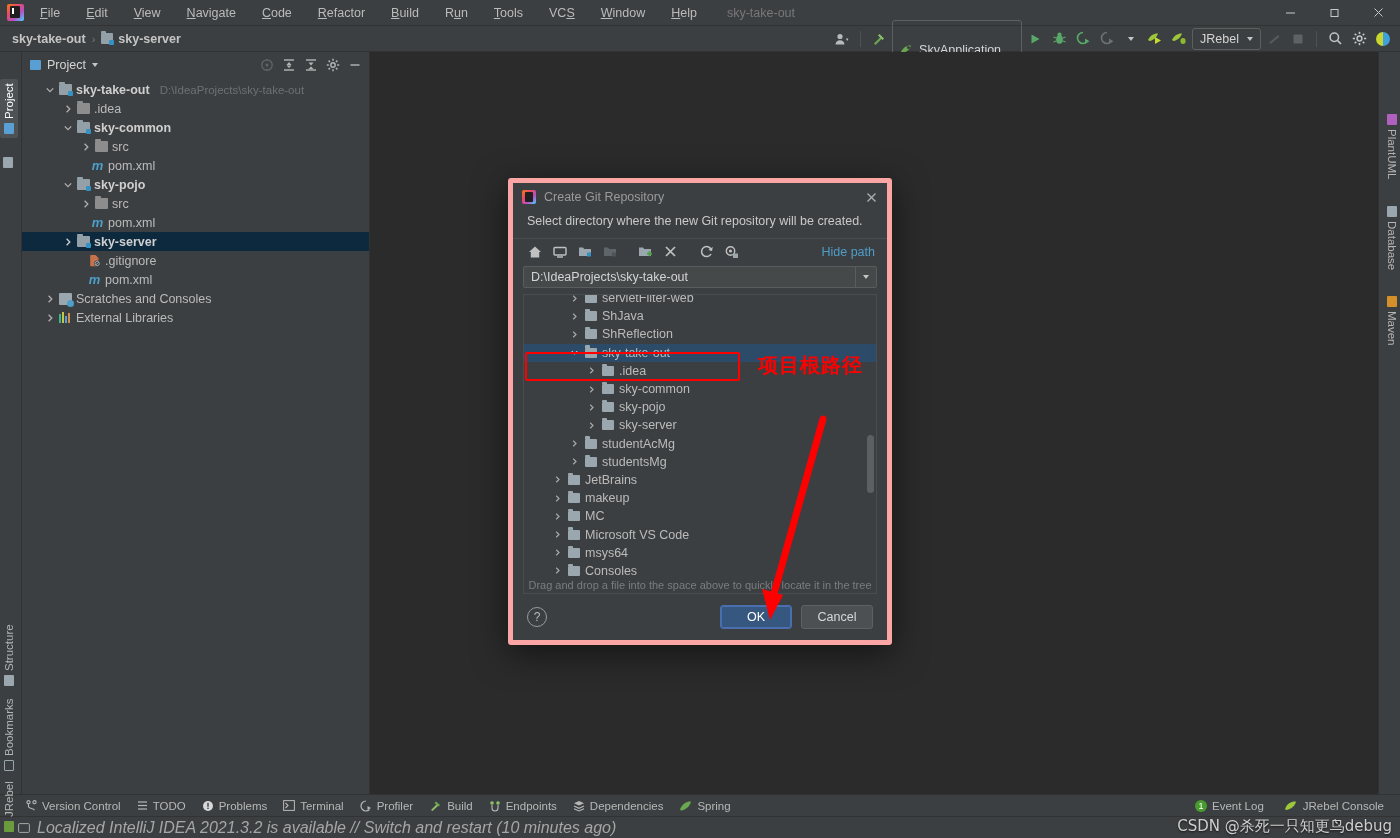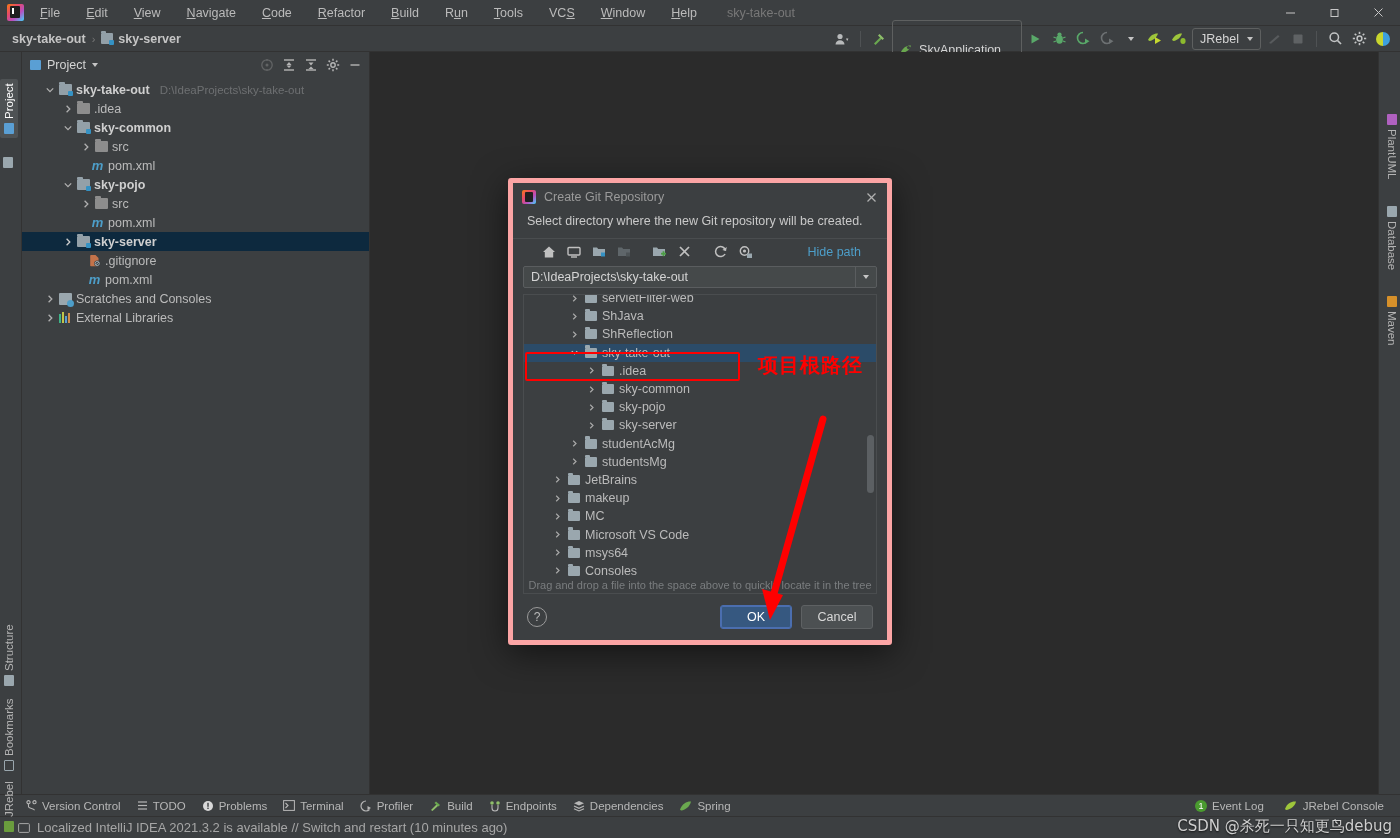--- a/index.html
+++ b/index.html
@@ -101,38 +101,38 @@
 
   
   .editor { flex:1; background:#2b2b2b; position:relative; min-width:0; }
 
   
   .statusbar { height:22px; background:#3c3f41; border-top:1px solid #323232; display:flex; align-items:center; flex:none; padding:0 8px 0 18px; }
   .sb-item { display:flex; align-items:center; gap:5px; padding:2px 8px; color:#b7b7b7; font-size:11.5px; border-radius:3px; }
   .sb-right { margin-left:auto; display:flex; align-items:center; gap:4px; }
   .badge-n { width:12px;height:12px;border-radius:50%;background:#4a9b2f;color:#fff;font-size:9px;display:flex;align-items:center;justify-content:center;flex:none;}
   .msgbar { height:22px; background:#3c3f41; display:flex; align-items:center; padding:0 8px 0 18px; gap:7px; flex:none; border-top:1px solid #323232;}
-  .msgbar .txt { color:#a6a6a6; font-size:13px; }
+  .msgbar .txt { color:#a6a6a6; font-size:16px;font-style:italic; }
 
   
   .overlay { position:absolute; inset:0; pointer-events:none; }
   .dialog {
     position:absolute; left:508px; top:178px; width:384px; height:467px;
     background:#3c3f41; border:5px solid #fca5a5; border-radius:3px;
     box-shadow:0 8px 34px rgba(0,0,0,0.55); display:flex; flex-direction:column;
     pointer-events:auto;
   }
   .dlg-title { height:28px; display:flex; align-items:center; padding:0 6px 0 9px; gap:8px; flex:none; }
   .dlg-ico { width:14px;height:14px;border-radius:2px;position:relative;flex:none;
     background:linear-gradient(135deg,#f97a12 0%,#e64a69 35%,#b84fc0 65%,#3dd8ff 100%); }
   .dlg-ico::after{content:"";position:absolute;left:2.5px;top:1.5px;width:8px;height:10px;background:#1f1f1f;border-radius:1px;}
   .dlg-ttxt { color:#9a9a9a; font-size:12.5px; }
   .dlg-x { margin-left:auto; width:20px;height:20px;display:flex;align-items:center;justify-content:center;color:#b0b0b0;font-size:14px;border-radius:3px;}
   .dlg-desc { padding:3px 14px 10px 14px; color:#c9c9c9; font-size:12.5px; flex:none; }
-  .dlg-tools { height:26px; display:flex; align-items:center; padding:0 24px; gap:2px; flex:none;
+  .dlg-tools { height:26px; display:flex; align-items:center; padding:0 10px; gap:2px; flex:none;
     border-top:1px solid #4a4d4f; }
   .dtb { width:23px;height:21px;display:flex;align-items:center;justify-content:center;border-radius:3px;color:#b6b6b6;}
   .dtb.dim{opacity:0.38;}
   .dtb-sep { width:1px;height:15px;background:#52565800; margin:0 4px; }
   .hidepath { margin-left:auto; color:#4d9ec9; font-size:12.5px; padding-right:2px; }
   .dlg-pathrow { padding:2px 10px 6px 10px; flex:none; }
   .pathbox { height:22px; border:1px solid #5a5d5f; border-radius:2px; background:#45494a; display:flex; align-items:center; padding-left:7px; }
   .pathbox input { background:transparent; border:none; outline:none; color:#d4d4d4; font-size:12.5px; width:100%;
     font-family:"Liberation Sans", sans-serif; }
   .path-drop { width:21px;height:20px;display:flex;align-items:center;justify-content:center;border-left:1px solid #5a5d5f;flex:none;}

